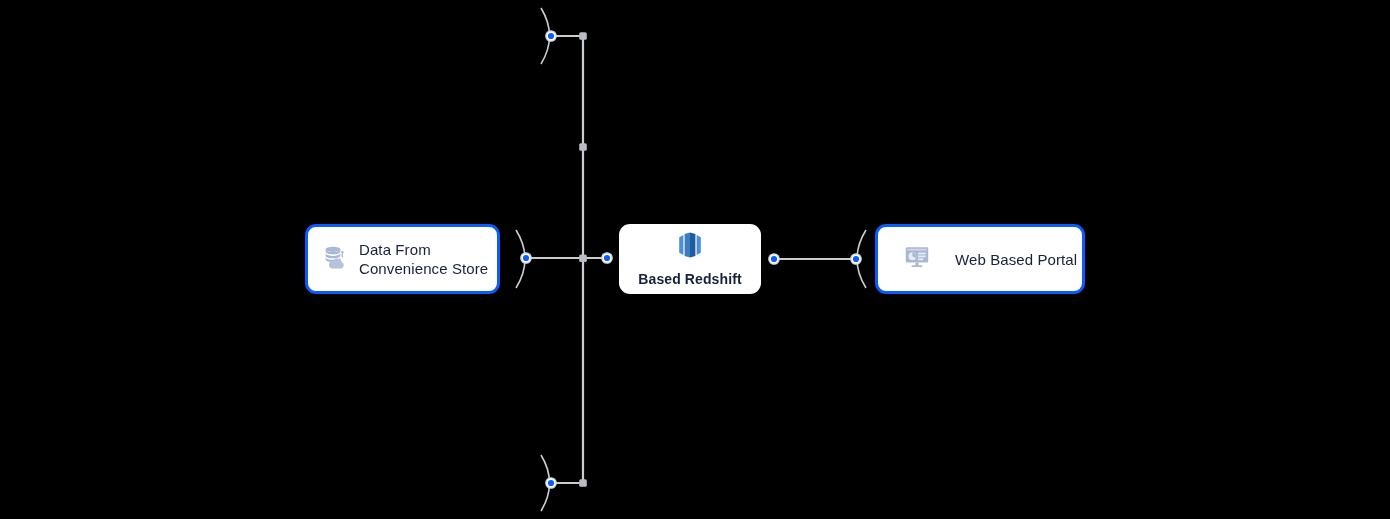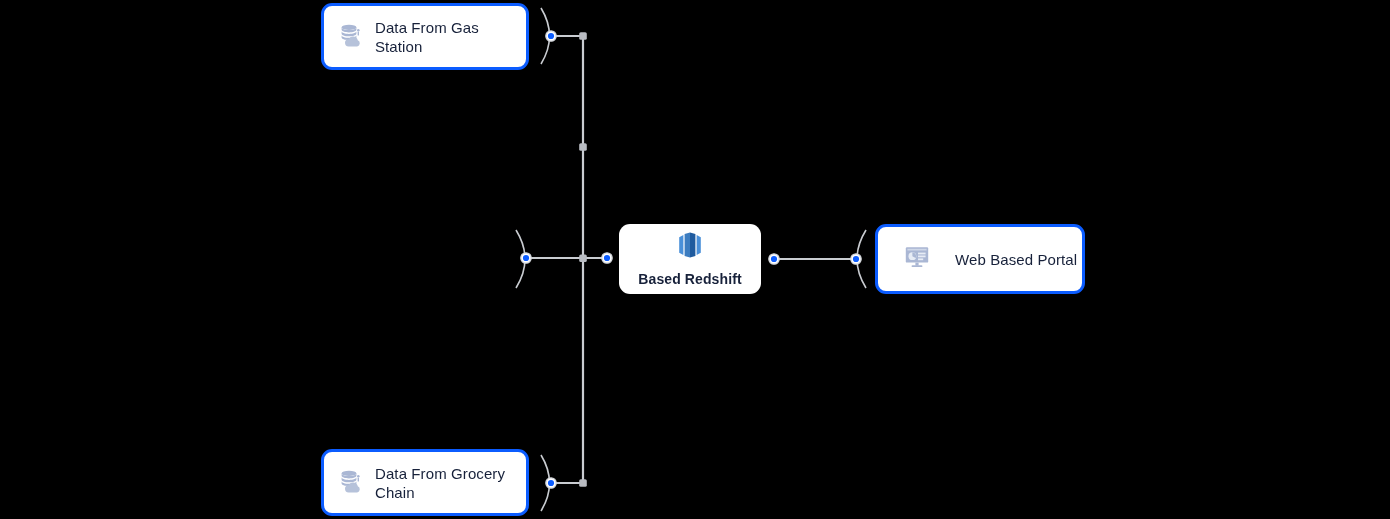--- a/index.html
+++ b/index.html
@@ -126,38 +126,38 @@
       <circle cx="607" cy="258" r="3.1" fill="#0b5cff"></circle>
 
       <circle cx="774" cy="259" r="5.2" fill="#ffffff" stroke="#d2d5da" stroke-width="1.3"></circle>
       <circle cx="774" cy="259" r="3.1" fill="#0b5cff"></circle>
 
       <circle cx="856" cy="259" r="5.2" fill="#ffffff" stroke="#d2d5da" stroke-width="1.3"></circle>
       <circle cx="856" cy="259" r="3.1" fill="#0b5cff"></circle>
     </g>
   </svg>
 
-  <div class="node accent" id="node-gas">
+
+  <div class="node accent" id="node-conv">
     <span class="node-icon">
       <svg width="26" height="26" viewBox="0 0 26 26">
         <g fill="#aab7d4">
           <ellipse cx="11" cy="5.4" rx="7.4" ry="2.6"></ellipse>
           <path d="M3.6 5.4 v2.4 c0 1.45 3.31 2.6 7.4 2.6 s7.4-1.15 7.4-2.6 V5.4 c0 1.45-3.31 2.6-7.4 2.6 S3.6 6.85 3.6 5.4 z"></path>
           <path d="M3.6 9.3 v2.4 c0 1.45 3.31 2.6 7.4 2.6 s7.4-1.15 7.4-2.6 V9.3 c0 1.45-3.31 2.6-7.4 2.6 S3.6 10.75 3.6 9.3 z"></path>
           <path d="M3.6 13.2 v2.4 c0 1.45 3.31 2.6 7.4 2.6 s7.4-1.15 7.4-2.6 v-2.4 c0 1.45-3.31 2.6-7.4 2.6 s-7.4-1.15-7.4-2.6 z"></path>
           <circle cx="20.3" cy="8.2" r="1.25"></circle>
           <rect x="19.6" y="9.4" width="1.4" height="4.2" rx="0.6"></rect>
           <path d="M10.6 24.4 a3.6 3.6 0 0 1 0-7.2 a4.9 4.9 0 0 1 9.2 1.1 a3.2 3.2 0 0 1-0.6 6.1 z" fill="#b6c2da"></path>
         </g>
       </svg>
     </span>
-    <span class="node-label">Data From Gas
-Station</span>
+    <span class="node-label">Data From
+Convenience Store</span>
   </div>
-
 
   <div class="node plain" id="node-redshift">
     <span class="node-icon">
       <svg width="30" height="30" viewBox="0 0 30 30">
         <path d="M4.2 7.2 L8.4 5.0 L8.4 25.0 L4.2 22.8 Z" fill="#4a90d9"></path>
         <path d="M25.8 7.2 L21.6 5.0 L21.6 25.0 L25.8 22.8 Z" fill="#4a90d9"></path>
         <path d="M9.6 4.0 L15 2.5 L15 27.5 L9.6 26.0 Z" fill="#3c7cc0"></path>
         <path d="M20.4 4.0 L15 2.5 L15 27.5 L20.4 26.0 Z" fill="#1f5b9e"></path>
       </svg>
     </span>
@@ -174,31 +174,14 @@
         <rect x="13.0" y="6.6" width="7.6" height="1.8" fill="#e7ecf5"></rect>
         <rect x="13.0" y="9.5" width="7.6" height="1.8" fill="#e7ecf5"></rect>
         <rect x="13.0" y="12.4" width="5.2" height="1.8" fill="#e7ecf5"></rect>
         <rect x="10.4" y="16.6" width="3.2" height="3.0" fill="#aab7d4"></rect>
         <rect x="6.6" y="19.2" width="10.8" height="1.9" rx="0.9" fill="#aab7d4"></rect>
       </svg>
     </span>
     <span class="node-label">Web Based Portal</span>
   </div>
 
-  <div class="node accent" id="node-grocery">
-    <span class="node-icon">
-      <svg width="26" height="26" viewBox="0 0 26 26">
-        <g fill="#aab7d4">
-          <ellipse cx="11" cy="5.4" rx="7.4" ry="2.6"></ellipse>
-          <path d="M3.6 5.4 v2.4 c0 1.45 3.31 2.6 7.4 2.6 s7.4-1.15 7.4-2.6 V5.4 c0 1.45-3.31 2.6-7.4 2.6 S3.6 6.85 3.6 5.4 z"></path>
-          <path d="M3.6 9.3 v2.4 c0 1.45 3.31 2.6 7.4 2.6 s7.4-1.15 7.4-2.6 V9.3 c0 1.45-3.31 2.6-7.4 2.6 S3.6 10.75 3.6 9.3 z"></path>
-          <path d="M3.6 13.2 v2.4 c0 1.45 3.31 2.6 7.4 2.6 s7.4-1.15 7.4-2.6 v-2.4 c0 1.45-3.31 2.6-7.4 2.6 s-7.4-1.15-7.4-2.6 z"></path>
-          <circle cx="20.3" cy="8.2" r="1.25"></circle>
-          <rect x="19.6" y="9.4" width="1.4" height="4.2" rx="0.6"></rect>
-          <path d="M10.6 24.4 a3.6 3.6 0 0 1 0-7.2 a4.9 4.9 0 0 1 9.2 1.1 a3.2 3.2 0 0 1-0.6 6.1 z" fill="#b6c2da"></path>
-        </g>
-      </svg>
-    </span>
-    <span class="node-label">Data From Grocery
-Chain</span>
-  </div>
 
 </div>
 
 </body></html>

